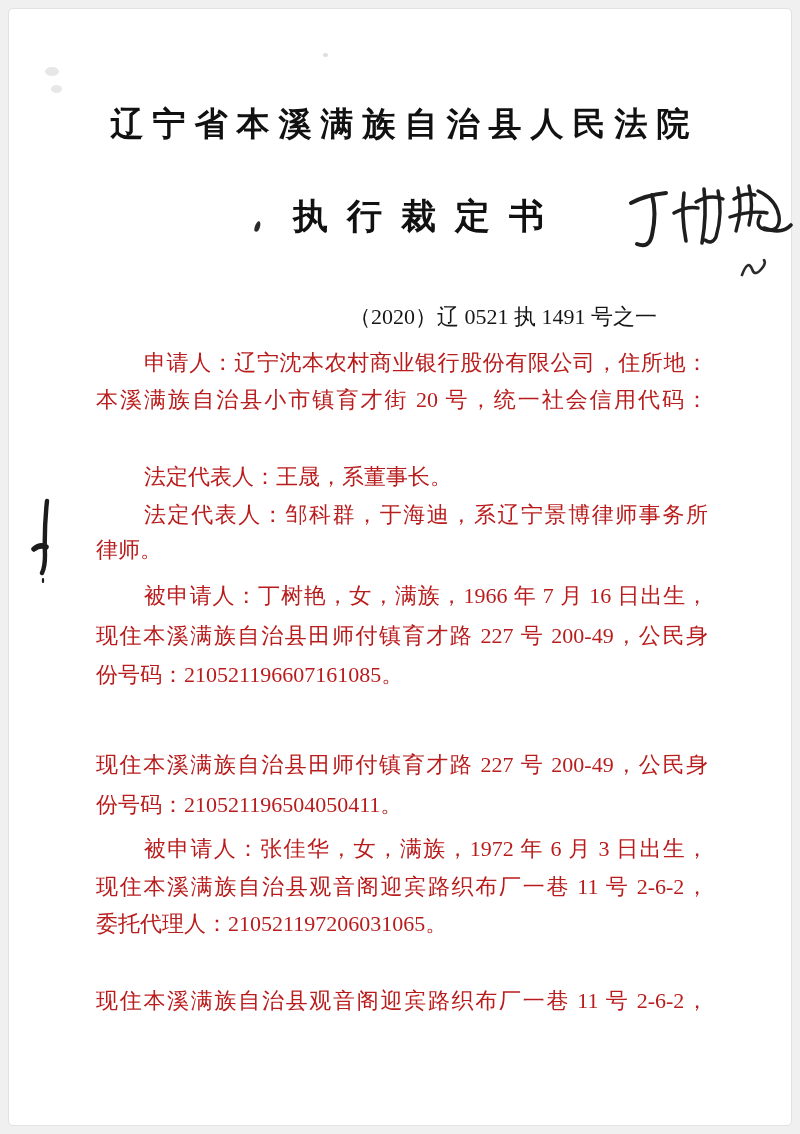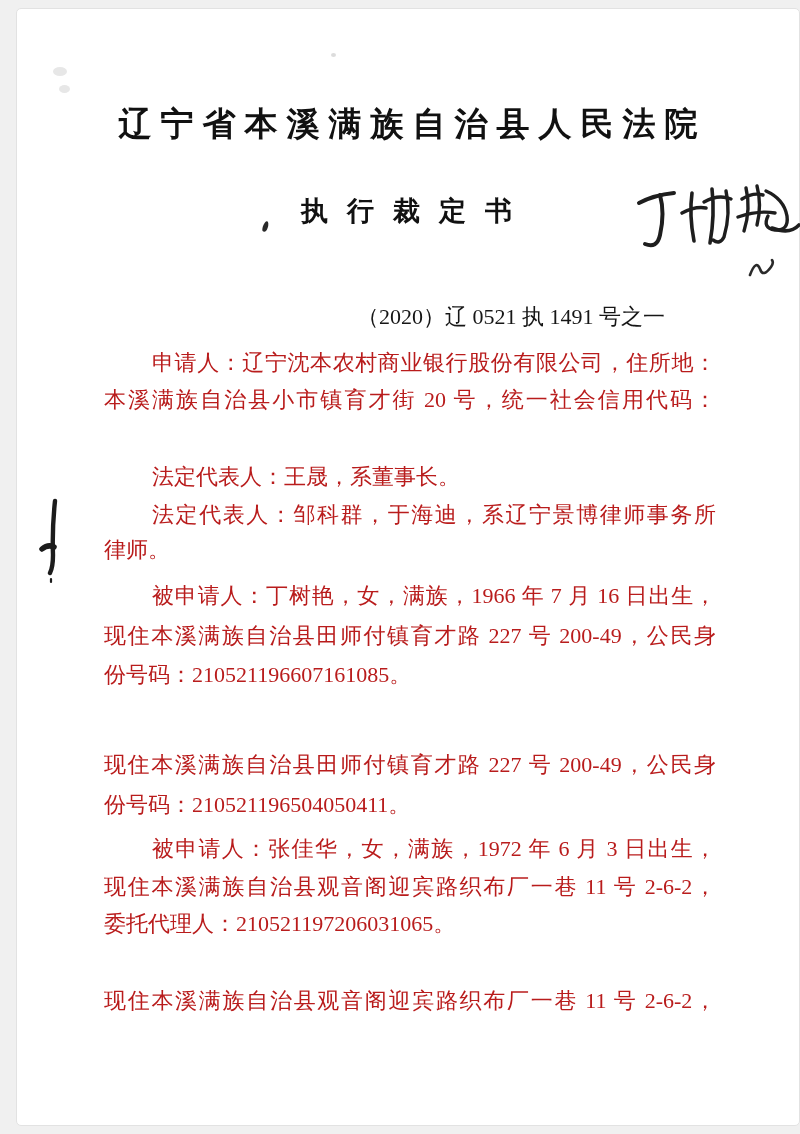--- a/index.html
+++ b/index.html
@@ -5,30 +5,30 @@
   html,body{margin:0;padding:0;}
   body{
     width:800px;height:1134px;
     background:#f0f0f0;
     font-family:"Liberation Serif","DejaVu Serif",serif;
     position:relative;overflow:hidden;
   }
   .page{
     position:absolute;left:8px;top:8px;
     width:784px;height:1118px;box-sizing:border-box;
-    background:#ffffff;border:1px solid #e2e2e2;border-radius:5px;margin-left:8px;
+    background:#ffffff;border:1px solid #e2e2e2;border-radius:5px;
   }
   .court{
     position:absolute;top:93px;left:0;width:100%;
     text-align:center;font-size:33px;font-weight:bold;color:#111;
     letter-spacing:9px;text-indent:9px;white-space:nowrap;
   }
   .doctitle{
     position:absolute;top:184px;left:284px;
-    font-size:27px;font-weight:bold;color:#111;
+    font-size:35px;font-weight:bold;color:#111;
     letter-spacing:19px;white-space:nowrap;
   }
   .caseno{
     position:absolute;top:293px;left:340px;
     font-size:22px;color:#161616;white-space:nowrap;
   }
   .ln{
     position:absolute;left:87px;width:612px;height:34px;
     font-size:22px;line-height:30px;color:#b91c1c;
   }

